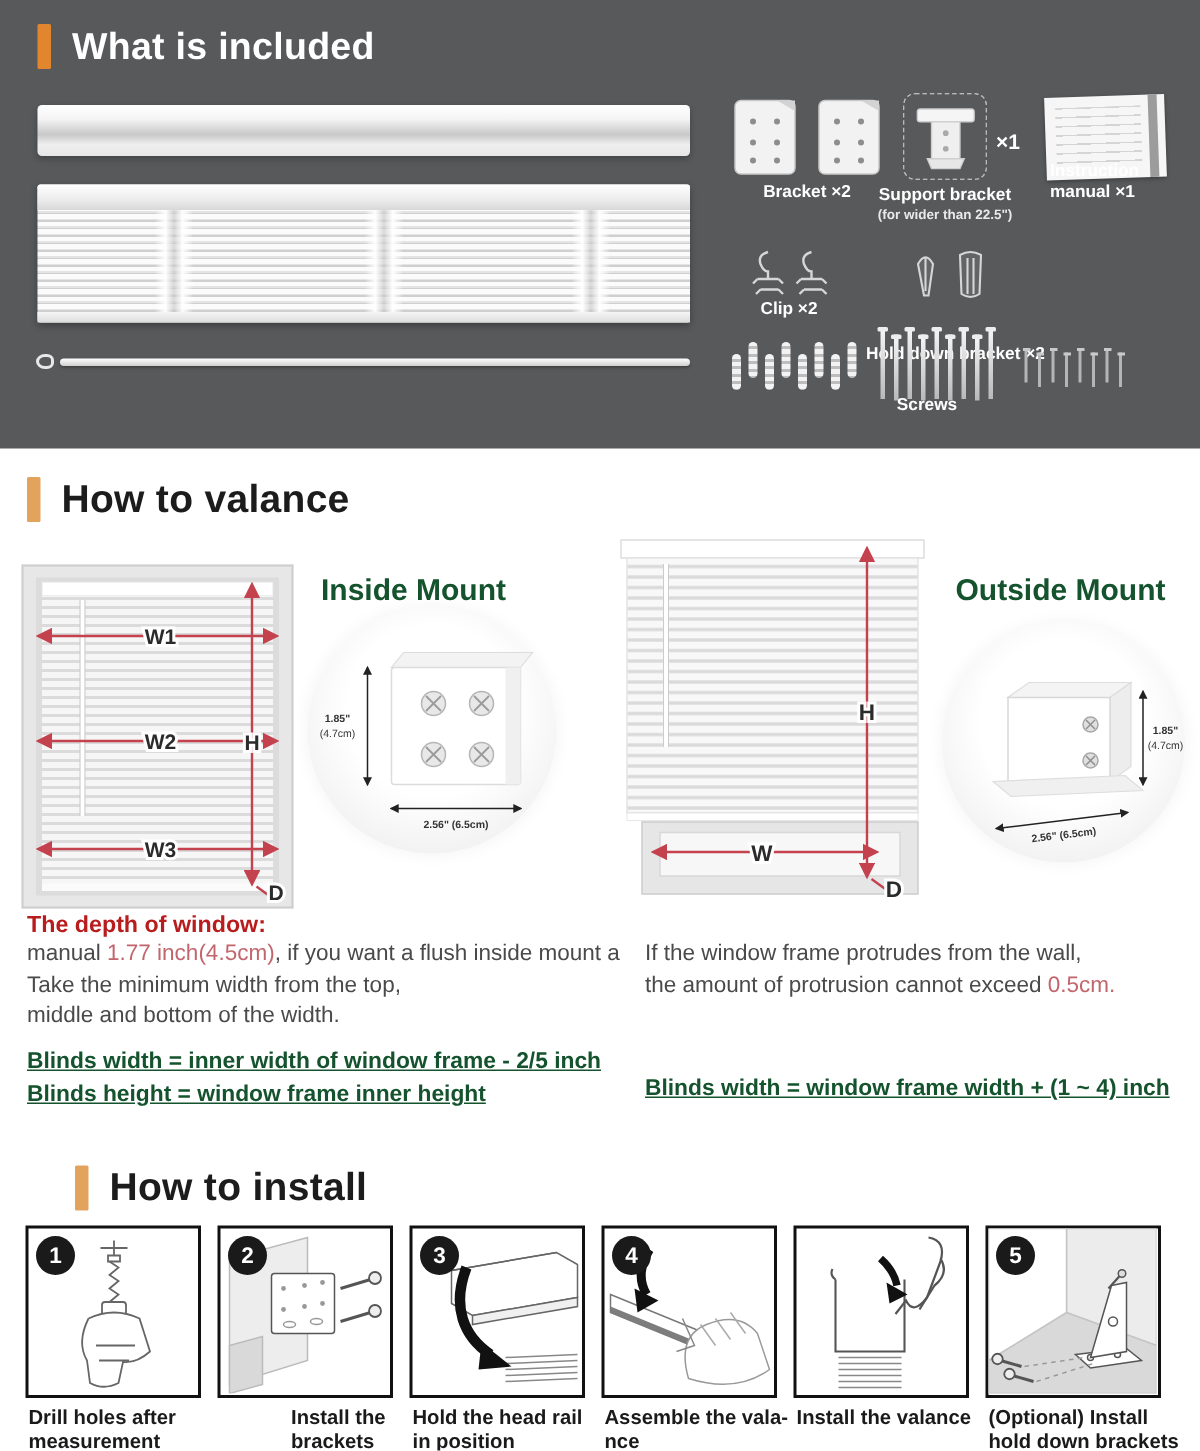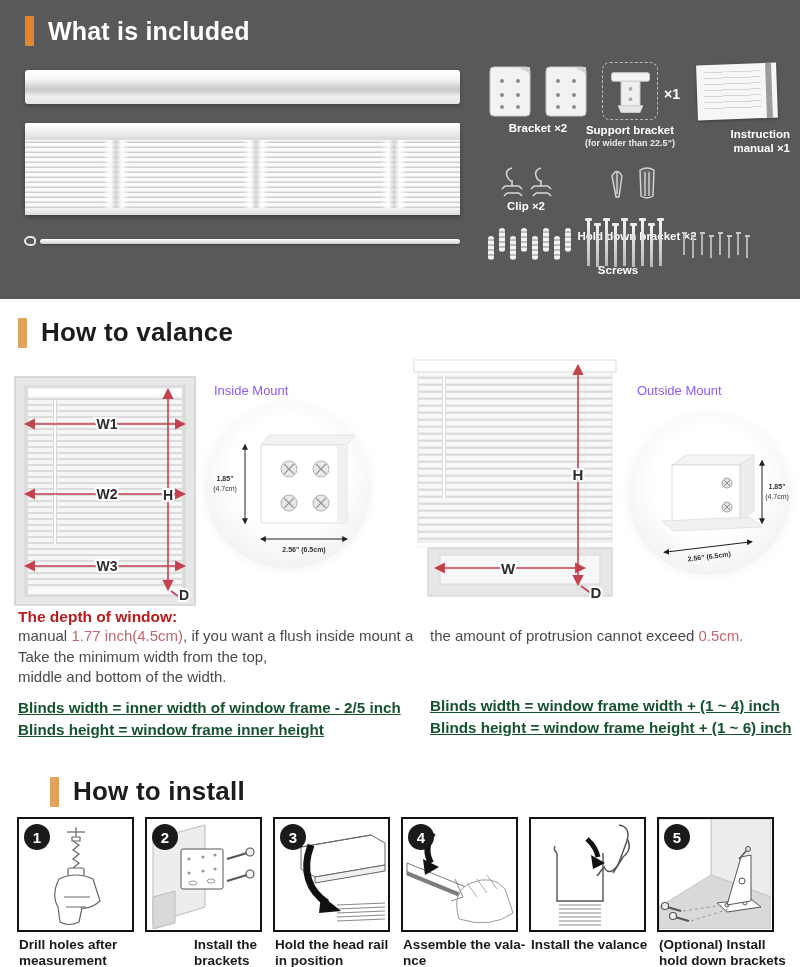--- a/index.html
+++ b/index.html
@@ -50,21 +50,21 @@
   .lscrews { position:absolute; left:587px; top:218px; display:flex; gap:6px; align-items:flex-start; }
   .lscrew { width:3px; height:48px; background:linear-gradient(180deg,#f7f7f7,#b9b9b9); }
   .lscrew::before { content:""; display:block; width:7px; height:3px; margin-left:-2px; background:#ededed; border-radius:1px; }
   .lscrew:nth-child(even){ margin-top:5px; height:44px; }
   .sscrews { position:absolute; left:683px; top:232px; display:flex; gap:7px; align-items:flex-start; }
   .sscrew { width:2px; height:23px; background:#b5b5b5; }
   .sscrew::before { content:""; display:block; width:5px; height:2px; margin-left:-1.5px; background:#c9c9c9; }
   .sscrew:nth-child(even){ margin-top:3px; }
 
   
-  .mount-title { position:absolute; font-size:13px; font-weight:normal; color:#8b5cf6; }
+  .mount-title { position:absolute; font-size:20px; font-weight:bold; color:#14532d; }
   .circle-wrap { position:absolute; border-radius:50%;
     background:radial-gradient(circle at 50% 42%, #ffffff 45%, #f1f1f1 78%, #f9f9f9 100%);
     box-shadow:0 0 12px rgba(0,0,0,.05); }
 
   .body-text { font-size:15px; color:#4a4a4a; line-height:1.38; }
   .body-text .hl { color:#c2666d; }
   .bold-title { font-size:15.5px; font-weight:bold; color:#b91c1c; }
   .formula { font-size:15.2px; font-weight:bold; color:#14532d; line-height:1.45;text-decoration:underline; }
 
   
@@ -133,21 +133,21 @@
     </svg>
   </div>
   <div class="count-x1 abs" style="left:664px; top:86px;">×1</div>
   <div class="dark-caption abs" style="left:572px; top:124px; width:116px;">Support bracket</div>
   <div class="dark-subcaption abs" style="left:572px; top:138px; width:116px;">(for wider than 22.5")</div>
 
   <div class="manual">
     <div class="lines"></div>
     <div class="spine"></div>
   </div>
-  <div class="dark-caption abs" style="left:700px; top:128px; width:90px; text-align:right;">Instruction
+  <div class="dark-caption abs" style="left:700px; top:108px; width:90px; text-align:left;">Instruction
 manual ×1</div>
 
   <div class="abs" style="left:497px; top:166px;">
     <svg width="58" height="34" viewBox="0 0 58 34">
       <g stroke="#d6d6d6" stroke-width="1.6" fill="none">
         <path d="M15,2 q-7,2 -5,8 q2,5 5,5 l0,5"></path>
         <path d="M8,20 h14 M8,20 l-3,3 M22,20 l3,3"></path>
         <path d="M10,27 h12 M10,27 l-3,3 M22,27 l3,3"></path>
         <path d="M44,2 q-7,2 -5,8 q2,5 5,5 l0,5"></path>
         <path d="M37,20 h14 M37,20 l-3,3 M51,20 l3,3"></path>
@@ -343,24 +343,24 @@
   <div class="bold-title">The depth of window:</div>
   <div class="body-text"><span>manual </span><span class="hl">1.77 inch(4.5cm)</span><span>, if you want a flush inside mount a</span></div>
   <div class="body-text">Take the minimum width from the top,</div>
   <div class="body-text">middle and bottom of the width.</div>
   <div style="height:9px;"></div>
   <div class="formula">Blinds width = inner width of window frame - 2/5 inch</div>
   <div class="formula">Blinds height = window frame inner height</div>
 </div>
 
 <div class="abs" style="left:430px; top:626px; width:365px;">
+  <div class="body-text">If the window frame protrudes from the wall,</div>
   <div class="body-text"><span>the amount of protrusion cannot exceed </span><span class="hl">0.5cm.</span></div>
   <div style="height:48px;"></div>
   <div class="formula">Blinds width = window frame width + (1 ~ 4) inch</div>
-  <div class="formula">Blinds height = window frame height + (1 ~ 6) inch</div>
 </div>
 
 <div class="head-row" style="left:18px; top:776px;padding-left:32px;">
   <div class="accent orange2"></div>
   <div class="h-light">How to install</div>
 </div>
 
 <div class="step-box" style="left:17px; top:817px;">
   <div class="step-num">1</div>
   <svg width="112" height="110" viewBox="0 0 112 110">

